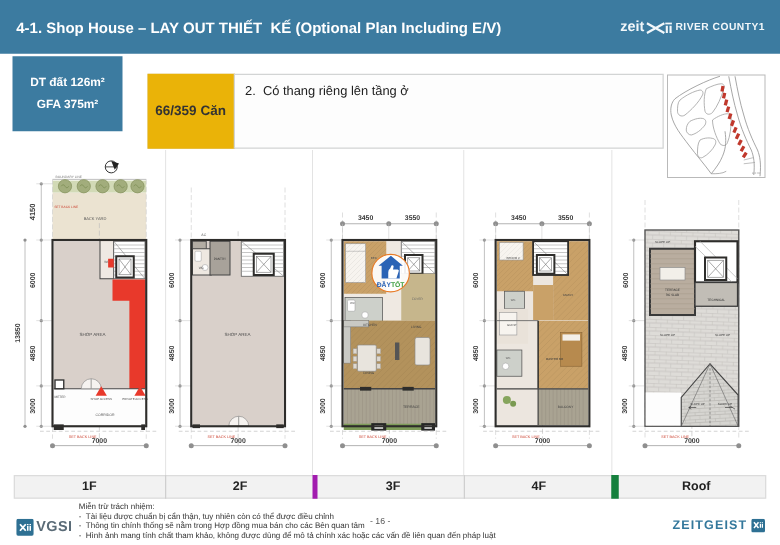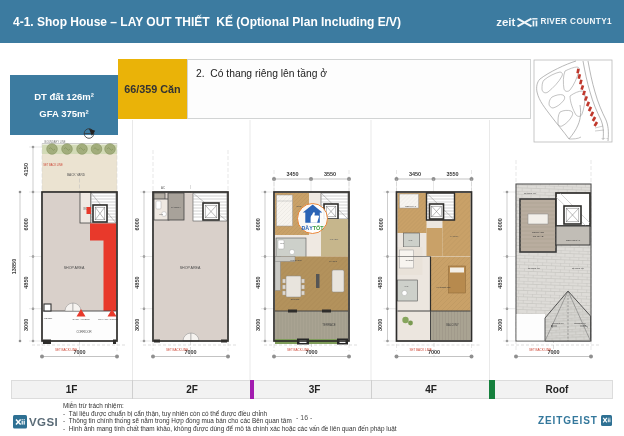--- a/index.html
+++ b/index.html
@@ -14,21 +14,21 @@
   <svg width="21" height="11" viewBox="0 0 21 11" style="margin:2px 2px 0 2px">
     <path d="M0.5,1.6 L14.5,9.4 M14.5,1.6 L0.5,9.4" stroke="#f2f7fa" stroke-width="1.9" fill="none"></path>
     <rect x="15.2" y="1.1" width="5.3" height="1.4" fill="#f2f7fa"></rect>
     <rect x="15.6" y="3.6" width="1.7" height="5.8" fill="#f2f7fa"></rect>
     <rect x="18.6" y="3.6" width="1.7" height="5.8" fill="#f2f7fa"></rect>
   </svg>
   <span style="color:#f2f7fa;font-weight:bold;font-size:8.2px;letter-spacing:0.4px">RIVER&nbsp;COUNTY1</span>
 </div>
 
 <div class="abs" style="left:118px;top:59px;width:413px;height:60px;background:#fdfdfd;border:1px solid #d2d4d4;box-sizing:border-box"></div>
-<div class="abs" style="left:10px;top:75px;width:108px;height:60px;background:#3c7ba0;color:#fff;font-weight:bold;font-size:9.5px;text-align:center">
+<div class="abs" style="left:10px;top:45px;width:88px;height:60px;background:#3c7ba0;color:#fff;font-weight:bold;font-size:9.5px;text-align:center">
   <div style="margin-top:16px">DT đất 126m²</div>
   <div style="margin-top:6px">GFA 375m²</div>
 </div>
 <div class="abs" style="left:118px;top:59px;width:70px;height:60px;background:#eab308;border-right:1px solid #d2d4d4;box-sizing:border-box;display:flex;align-items:center;justify-content:center">
   <span style="font-weight:bold;font-size:10.8px;color:#333">66/359 Căn</span>
 </div>
 <div class="abs" style="left:196px;top:68px;font-size:10.3px;color:#222;line-height:12.2px">
   <div>2.&nbsp;&nbsp;Có thang riêng lên tầng ở</div>
 </div>
 

